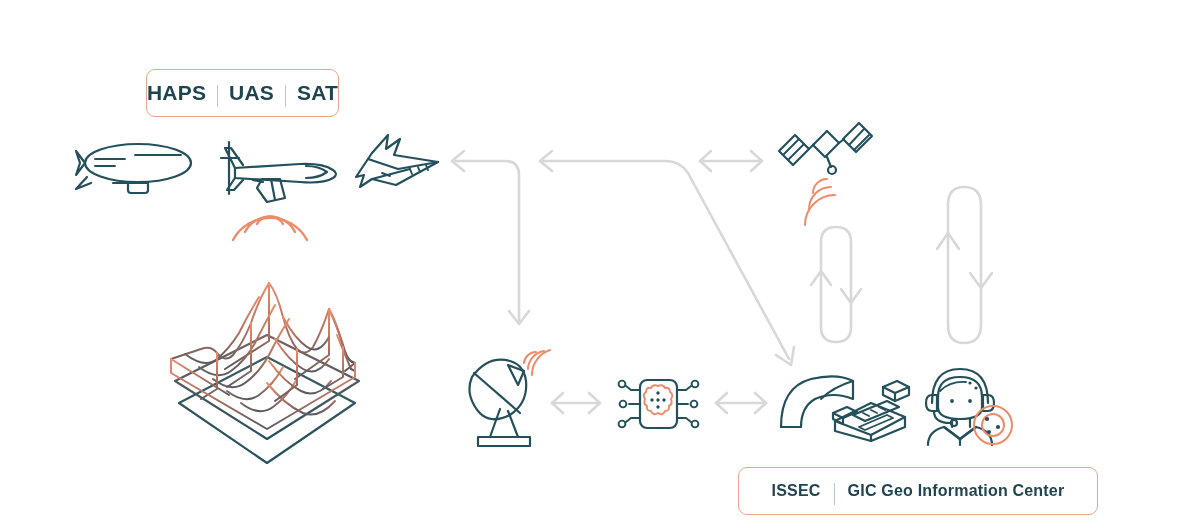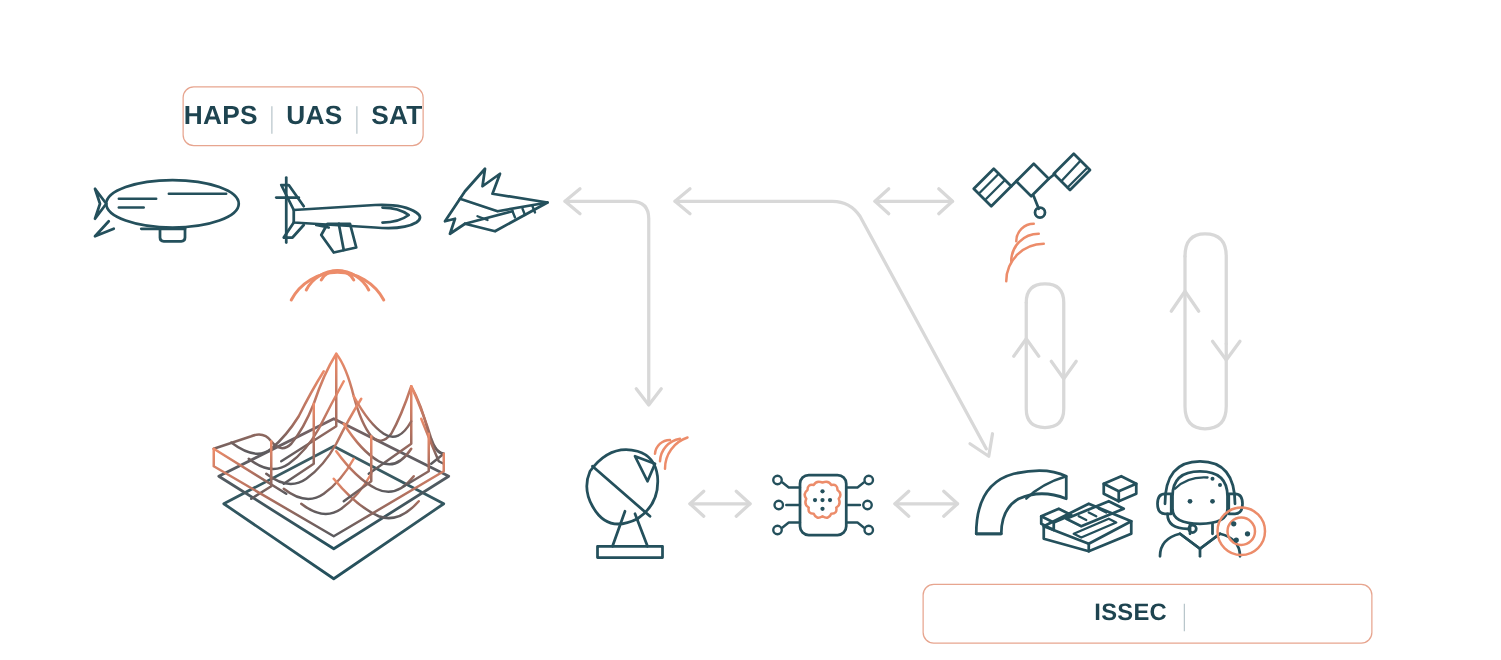--- a/index.html
+++ b/index.html
@@ -46,21 +46,21 @@
     vertical-align: middle;
   }
   #pill-haps { left: 146px; top: 32px; width: 193px; height: 48px; }
   #pill-haps .pill-text { font-size: 21px; }
   #pill-haps .pill-sep { height: 22px; position: relative; top: 3px; }
 
   #pill-customers { left: 890px; top: 78px; width: 146px; height: 47px; }
   #pill-customers .pill-text { font-size: 19px; }
 
   #pill-issec { left: 738px; top: 430px; width: 360px; height: 48px; }
-  #pill-issec .pill-text { font-size: 19px; }
+  #pill-issec .pill-text { font-size: 16px; }
   #pill-issec .pill-sep { height: 22px; position: relative; top: 3px; margin: 0 13px; }
 
   svg { display: block; overflow: visible; }
   .ink   { fill: none; stroke: #24505c; stroke-width: 2.2; stroke-linecap: round; stroke-linejoin: round; }
   .ink-t { fill: none; stroke: #24505c; stroke-width: 1.9; stroke-linecap: round; stroke-linejoin: round; }
   .accent{ fill: none; stroke: #ec8c6a; stroke-width: 2.4; stroke-linecap: round; stroke-linejoin: round; }
   .accent-t{ fill: none; stroke: #ec8c6a; stroke-width: 2.0; stroke-linecap: round; stroke-linejoin: round; }
   .ink-f { fill: #24505c; stroke: none; }
   .conn  { fill: none; stroke: #d8d8d8; stroke-width: 2.6; stroke-linecap: round; stroke-linejoin: round; }
 </style>
@@ -332,15 +332,16 @@
     <span class="pill-sep"></span>
     <span class="pill-text">UAS</span>
     <span class="pill-sep"></span>
     <span class="pill-text">SAT</span>
   </div>
 
 
   <div class="pill" id="pill-issec">
     <span class="pill-text">ISSEC</span>
     <span class="pill-sep"></span>
+    <span class="pill-text">GIC Geo Information Center</span>
   </div>
 
 </div>
 
 </body></html>

